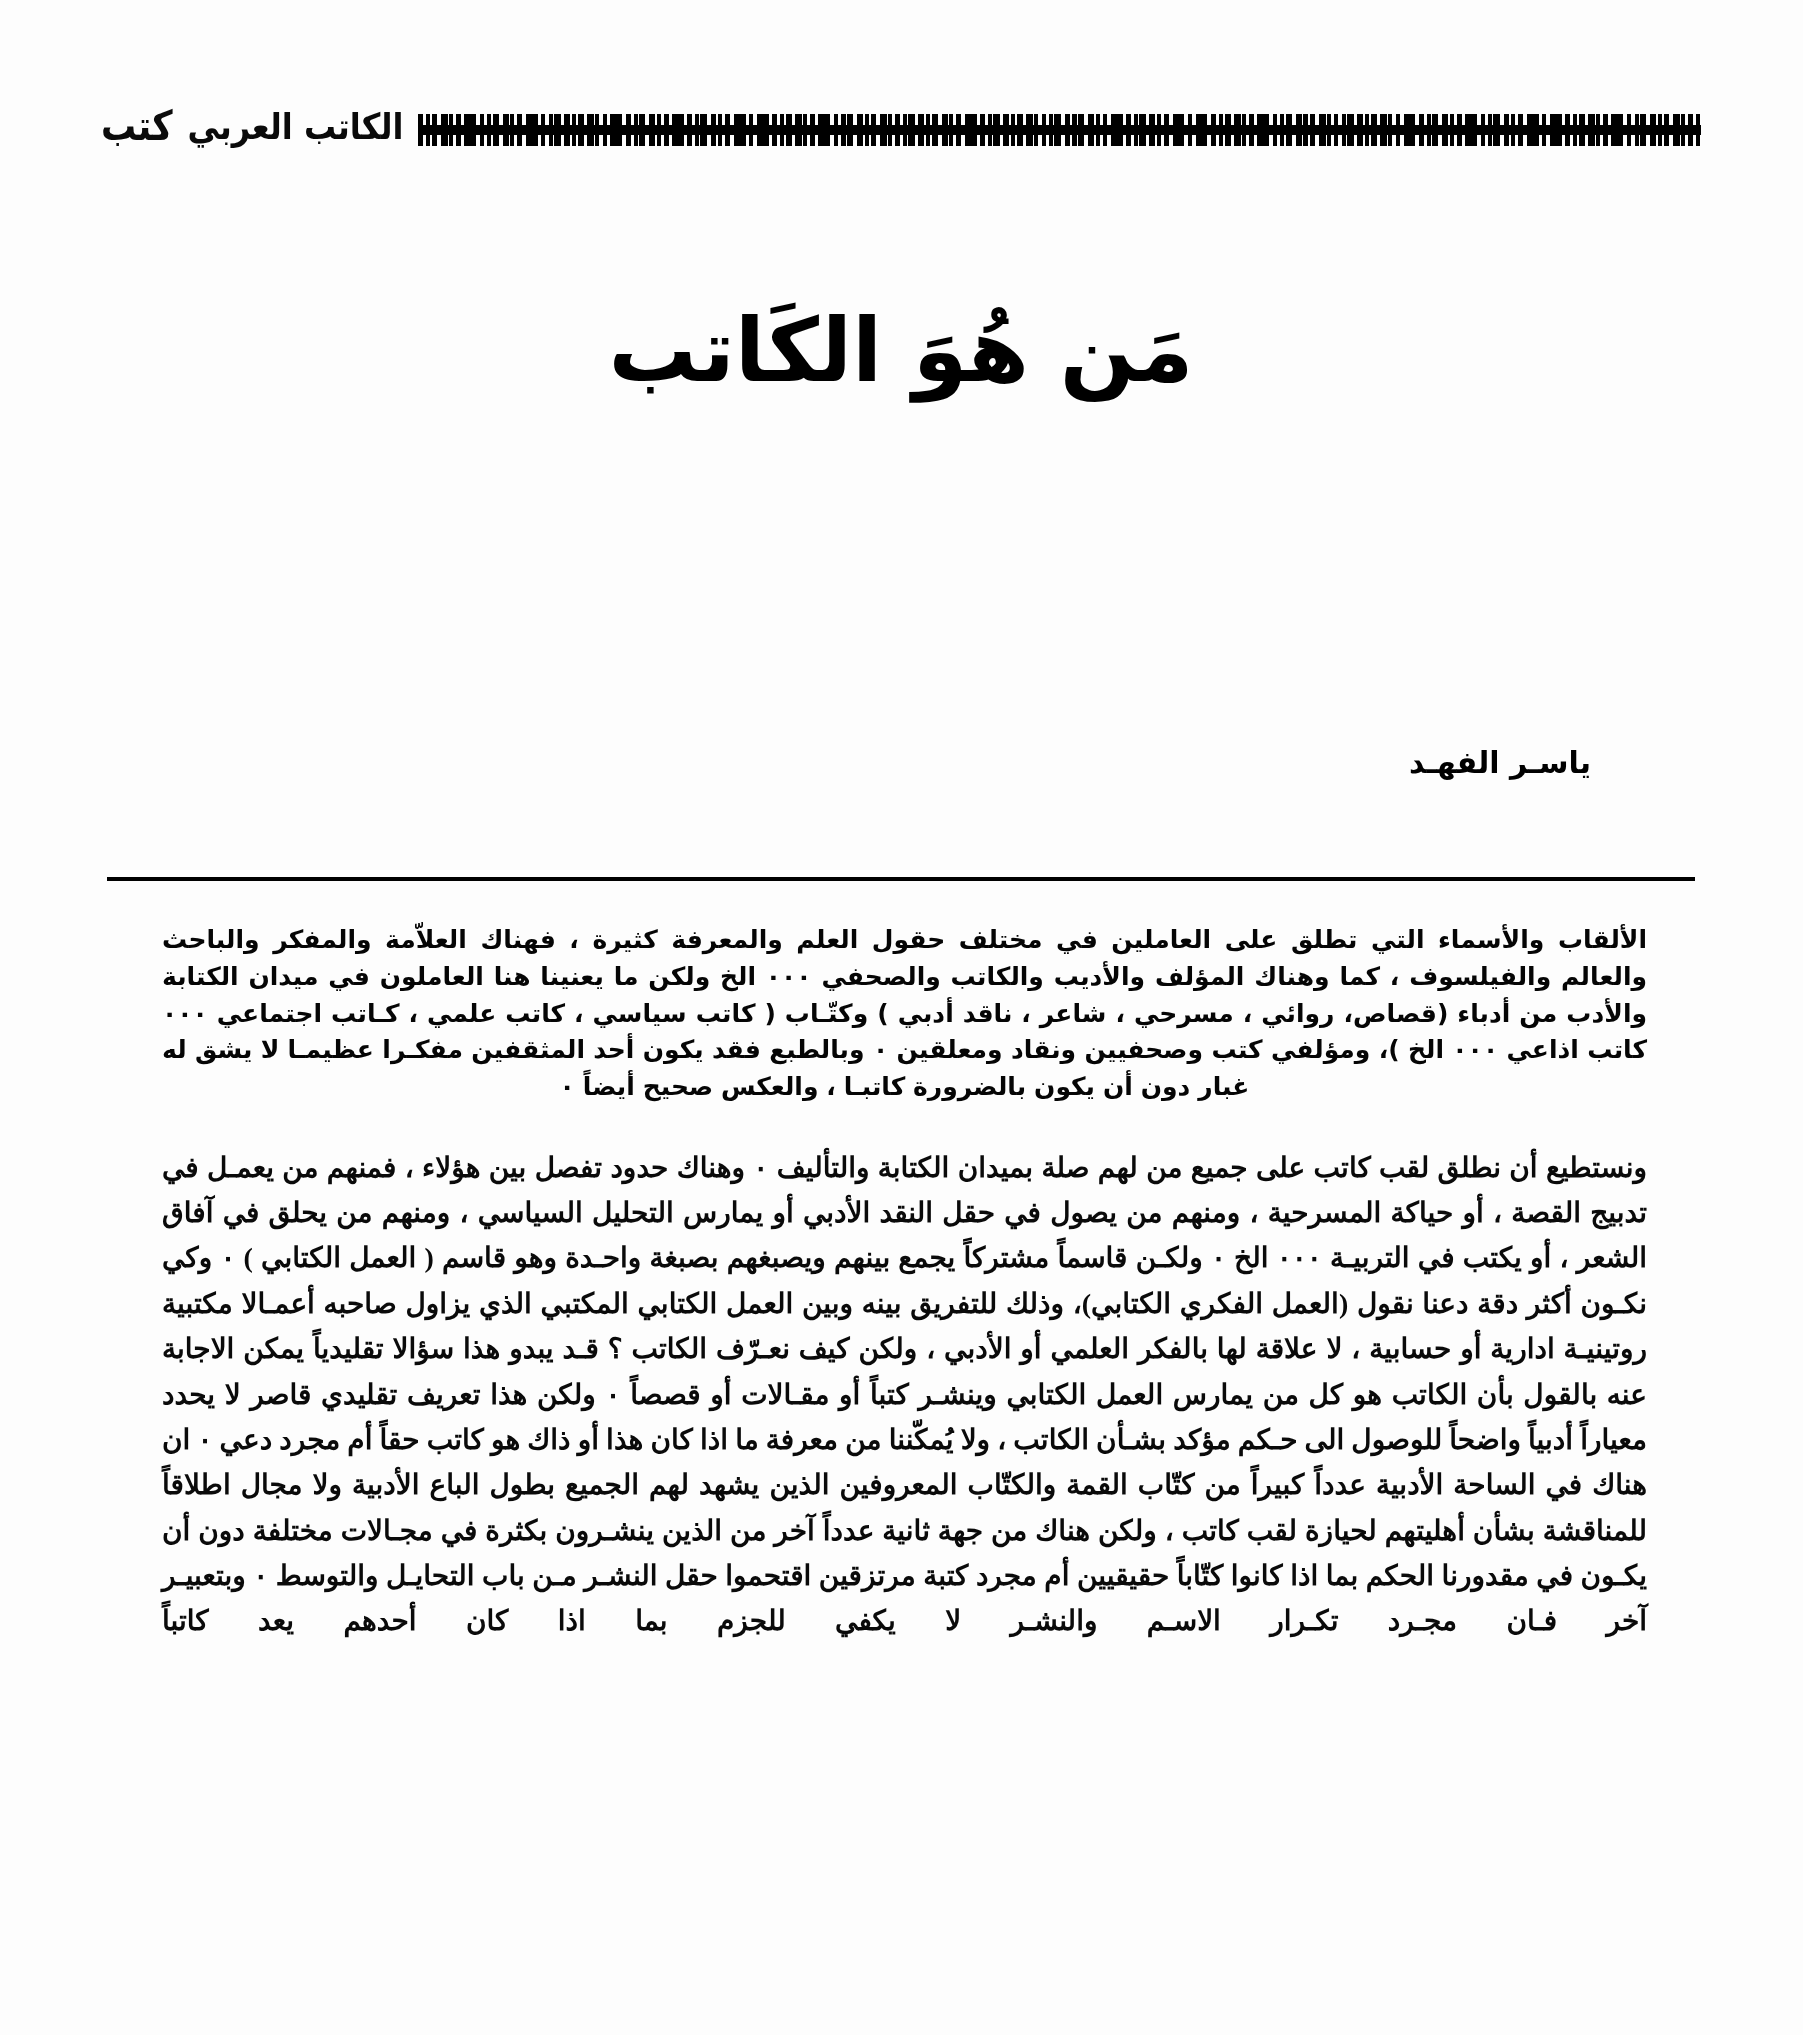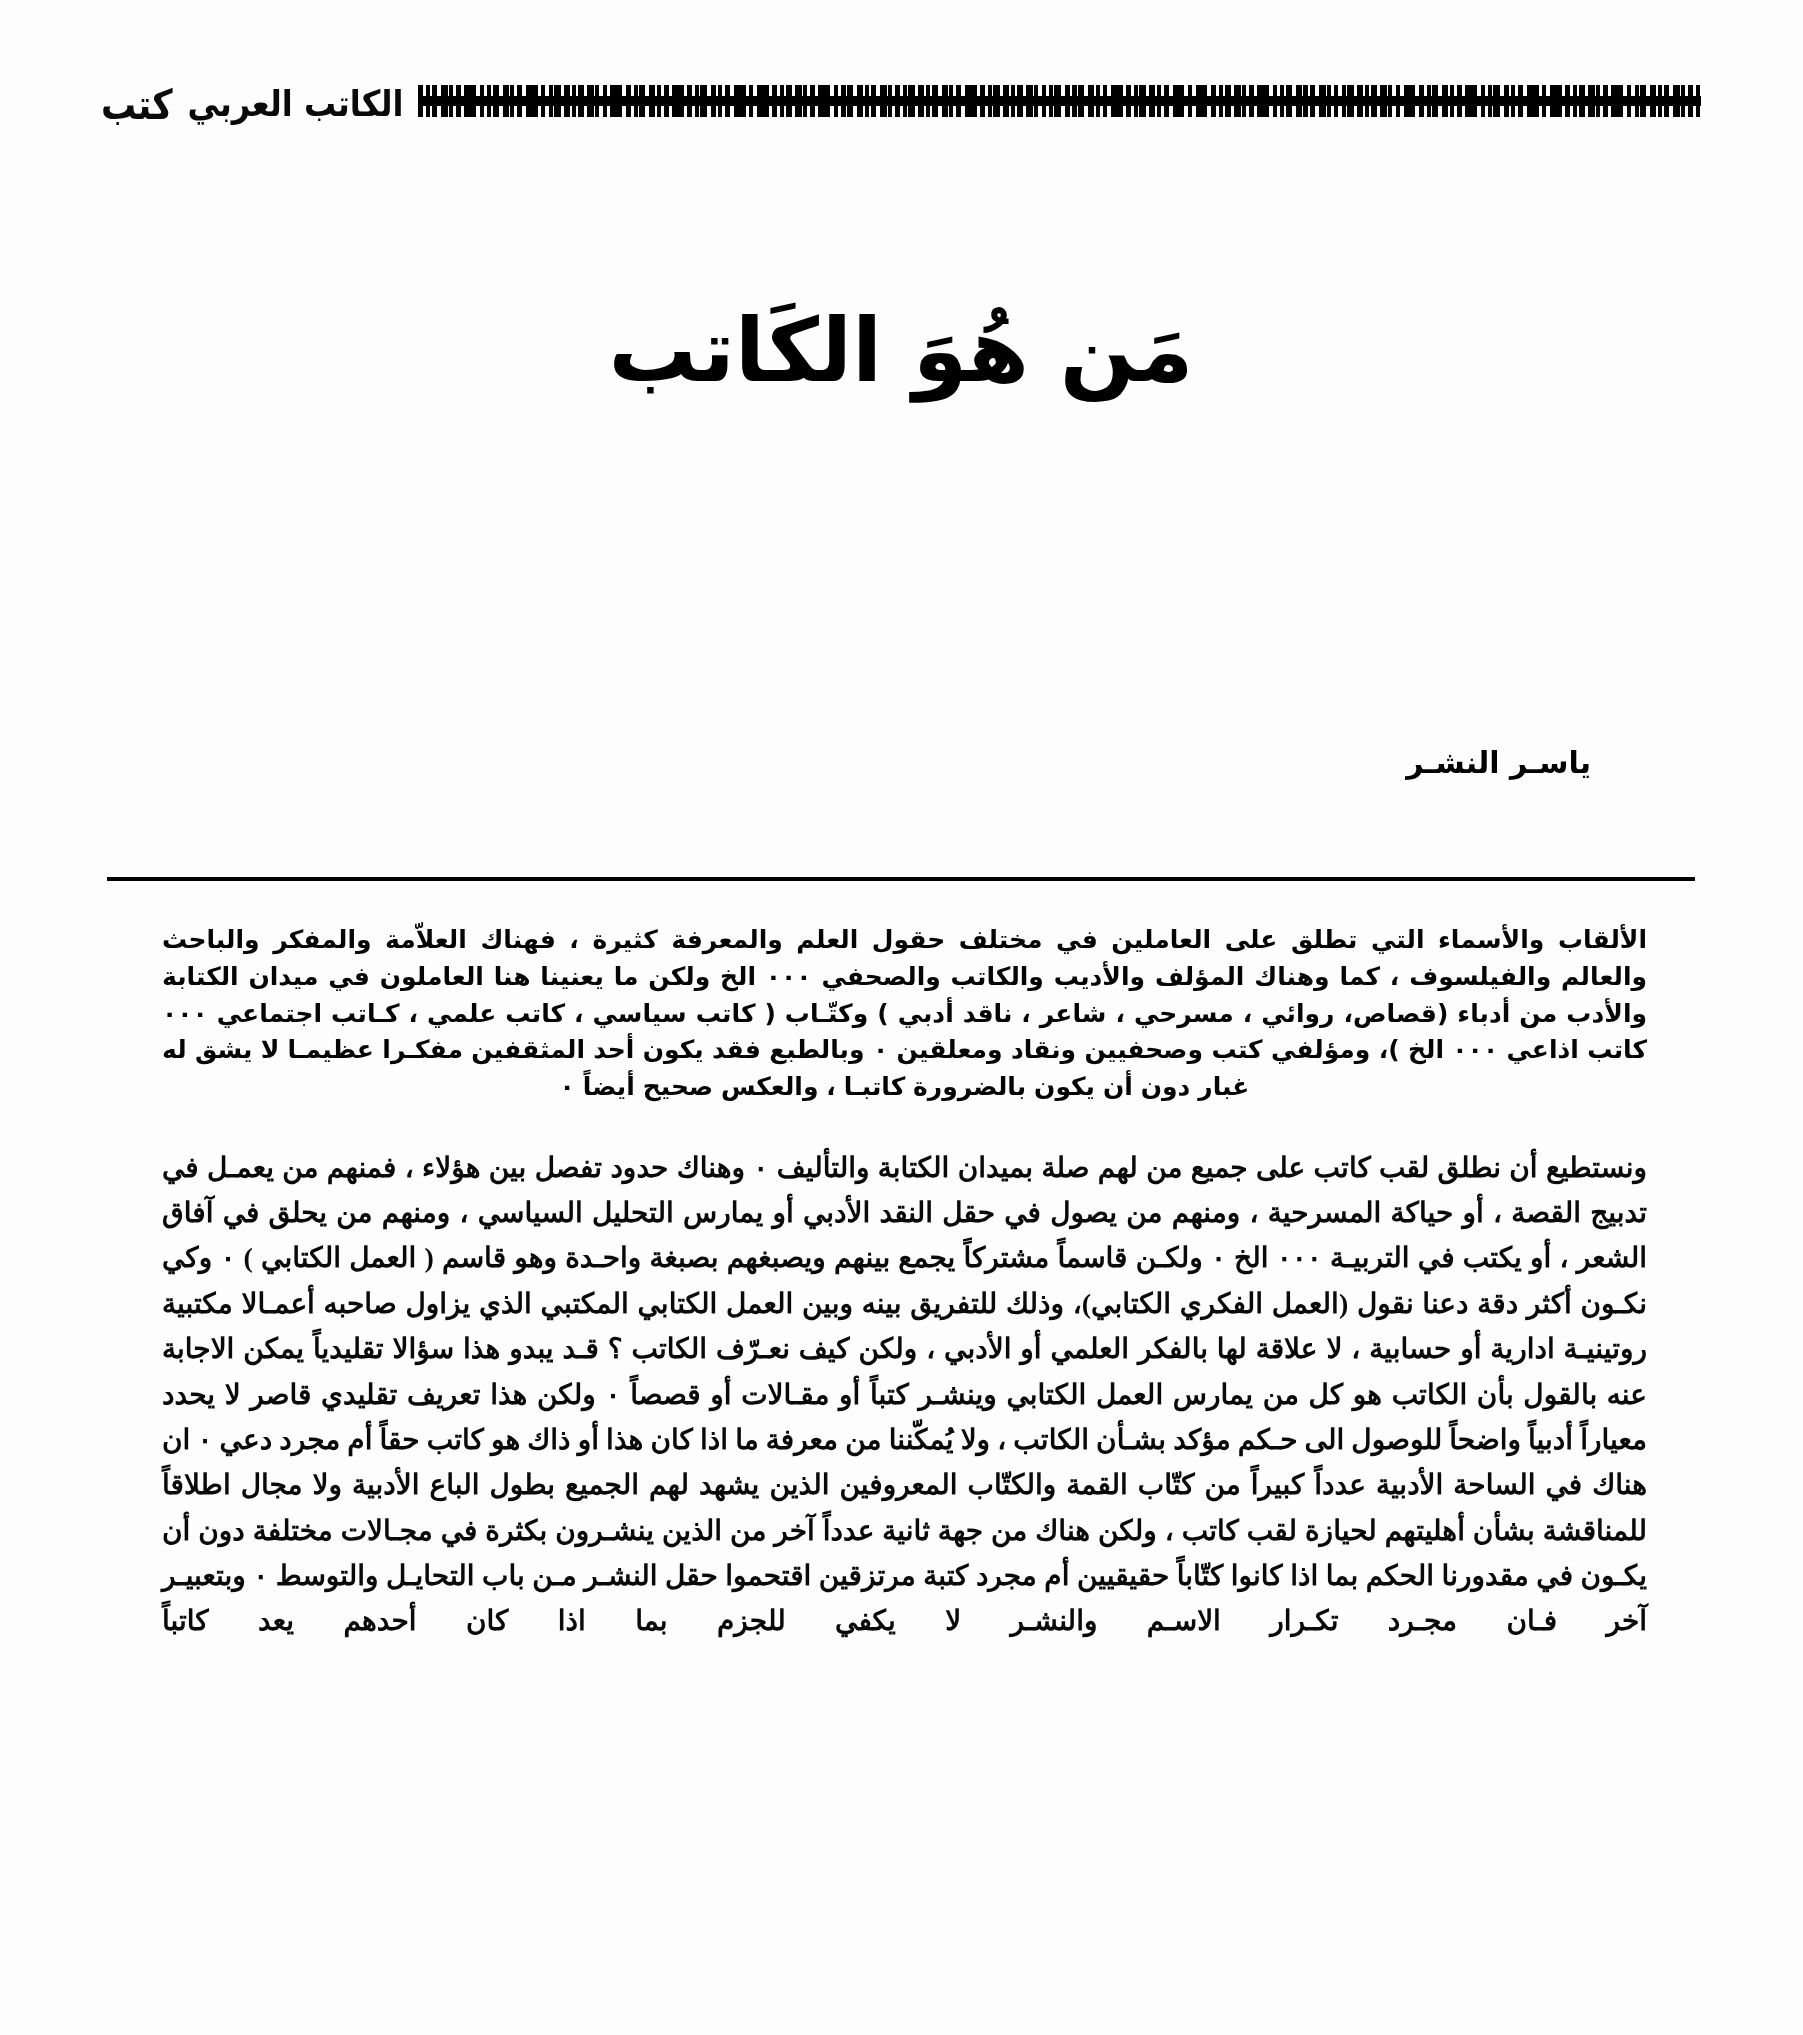--- a/index.html
+++ b/index.html
@@ -22,21 +22,21 @@
 
   
   .masthead {
     position: absolute;
     top: 85px;
     left: 102px;
     right: 102px;
     height: 61px;
     display: flex;
     flex-direction: row-reverse;
-    align-items: flex-start;
+    align-items: flex-end;
     gap: 10.6px;
   }
   .masthead-left-glyphs {
     font-family: "DejaVu Sans", sans-serif;
     font-size: 35px;
     font-weight: 700;
     letter-spacing: -2.4px;
     color: #0b0b0b;
     white-space: nowrap;
     transform: scaleY(1.18);
@@ -151,21 +151,21 @@
     <span class="masthead-left-glyphs">كتب</span>
     <span class="masthead-journal">الكاتب العربي</span>
     <span class="ornament"></span>
   </div>
 
   <div class="title-wrap">
     <h1 class="doc-title">مَن هُوَ الكَاتب</h1>
   </div>
 
   <div class="author-wrap">
-    <span class="author-name">ياسـر النشـر</span>
+    <span class="author-name">ياسـر الفهـد</span>
   </div>
 
   <div class="rule rule-top"></div>
 
   <div class="body-col">
     <p class="lead">الألقاب والأسماء التي تطلق على العاملين في مختلف حقول العلم والمعرفة كثيرة ، فهناك العلاّمة والمفكر والباحث والعالم والفيلسوف ، كما وهناك المؤلف والأديب والكاتب والصحفي ٠٠٠ الخ ولكن ما يعنينا هنا العاملون في ميدان الكتابة والأدب من أدباء (قصاص، روائي ، مسرحي ، شاعر ، ناقد أدبي ) وكتّـاب ( كاتب سياسي ، كاتب علمي ، كـاتب اجتماعي ٠٠٠ كاتب اذاعي ٠٠٠ الخ )، ومؤلفي كتب وصحفيين ونقاد ومعلقين ٠ وبالطبع فقد يكون أحد المثقفين مفكـرا عظيمـا لا يشق له غبار دون أن يكون بالضرورة كاتبـا ، والعكس صحيح أيضاً ٠</p>
     <p class="para">ونستطيع أن نطلق لقب كاتب على جميع من لهم صلة بميدان الكتابة والتأليف ٠ وهناك حدود تفصل بين هؤلاء ، فمنهم من يعمـل في تدبيج القصة ، أو حياكة المسرحية ، ومنهم من يصول في حقل النقد الأدبي أو يمارس التحليل السياسي ، ومنهم من يحلق في آفاق الشعر ، أو يكتب في التربيـة ٠٠٠ الخ ٠ ولكـن قاسماً مشتركاً يجمع بينهم ويصبغهم بصبغة واحـدة وهو قاسم ( العمل الكتابي ) ٠ وكي نكـون أكثر دقة دعنا نقول (العمل الفكري الكتابي)، وذلك للتفريق بينه وبين العمل الكتابي المكتبي الذي يزاول صاحبه أعمـالا مكتبية روتينيـة ادارية أو حسابية ، لا علاقة لها بالفكر العلمي أو الأدبي ، ولكن كيف نعـرّف الكاتب ؟ قـد يبدو هذا سؤالا تقليدياً يمكن الاجابة عنه بالقول بأن الكاتب هو كل من يمارس العمل الكتابي وينشـر كتباً أو مقـالات أو قصصاً ٠ ولكن هذا تعريف تقليدي قاصر لا يحدد معياراً أدبياً واضحاً للوصول الى حـكم مؤكد بشـأن الكاتب ، ولا يُمكّننا من معرفة ما اذا كان هذا أو ذاك هو كاتب حقاً أم مجرد دعي ٠ ان هناك في الساحة الأدبية عدداً كبيراً من كتّاب القمة والكتّاب المعروفين الذين يشهد لهم الجميع بطول الباع الأدبية ولا مجال اطلاقاً للمناقشة بشأن أهليتهم لحيازة لقب كاتب ، ولكن هناك من جهة ثانية عدداً آخر من الذين ينشـرون بكثرة في مجـالات مختلفة دون أن يكـون في مقدورنا الحكم بما اذا كانوا كتّاباً حقيقيين أم مجرد كتبة مرتزقين اقتحموا حقل النشـر مـن باب التحايـل والتوسط ٠ وبتعبيـر آخر فـان مجـرد تكـرار الاسـم والنشـر لا يكفي للجزم بما اذا كان أحدهم يعد كاتباً</p>
   </div>
 
 </div>

